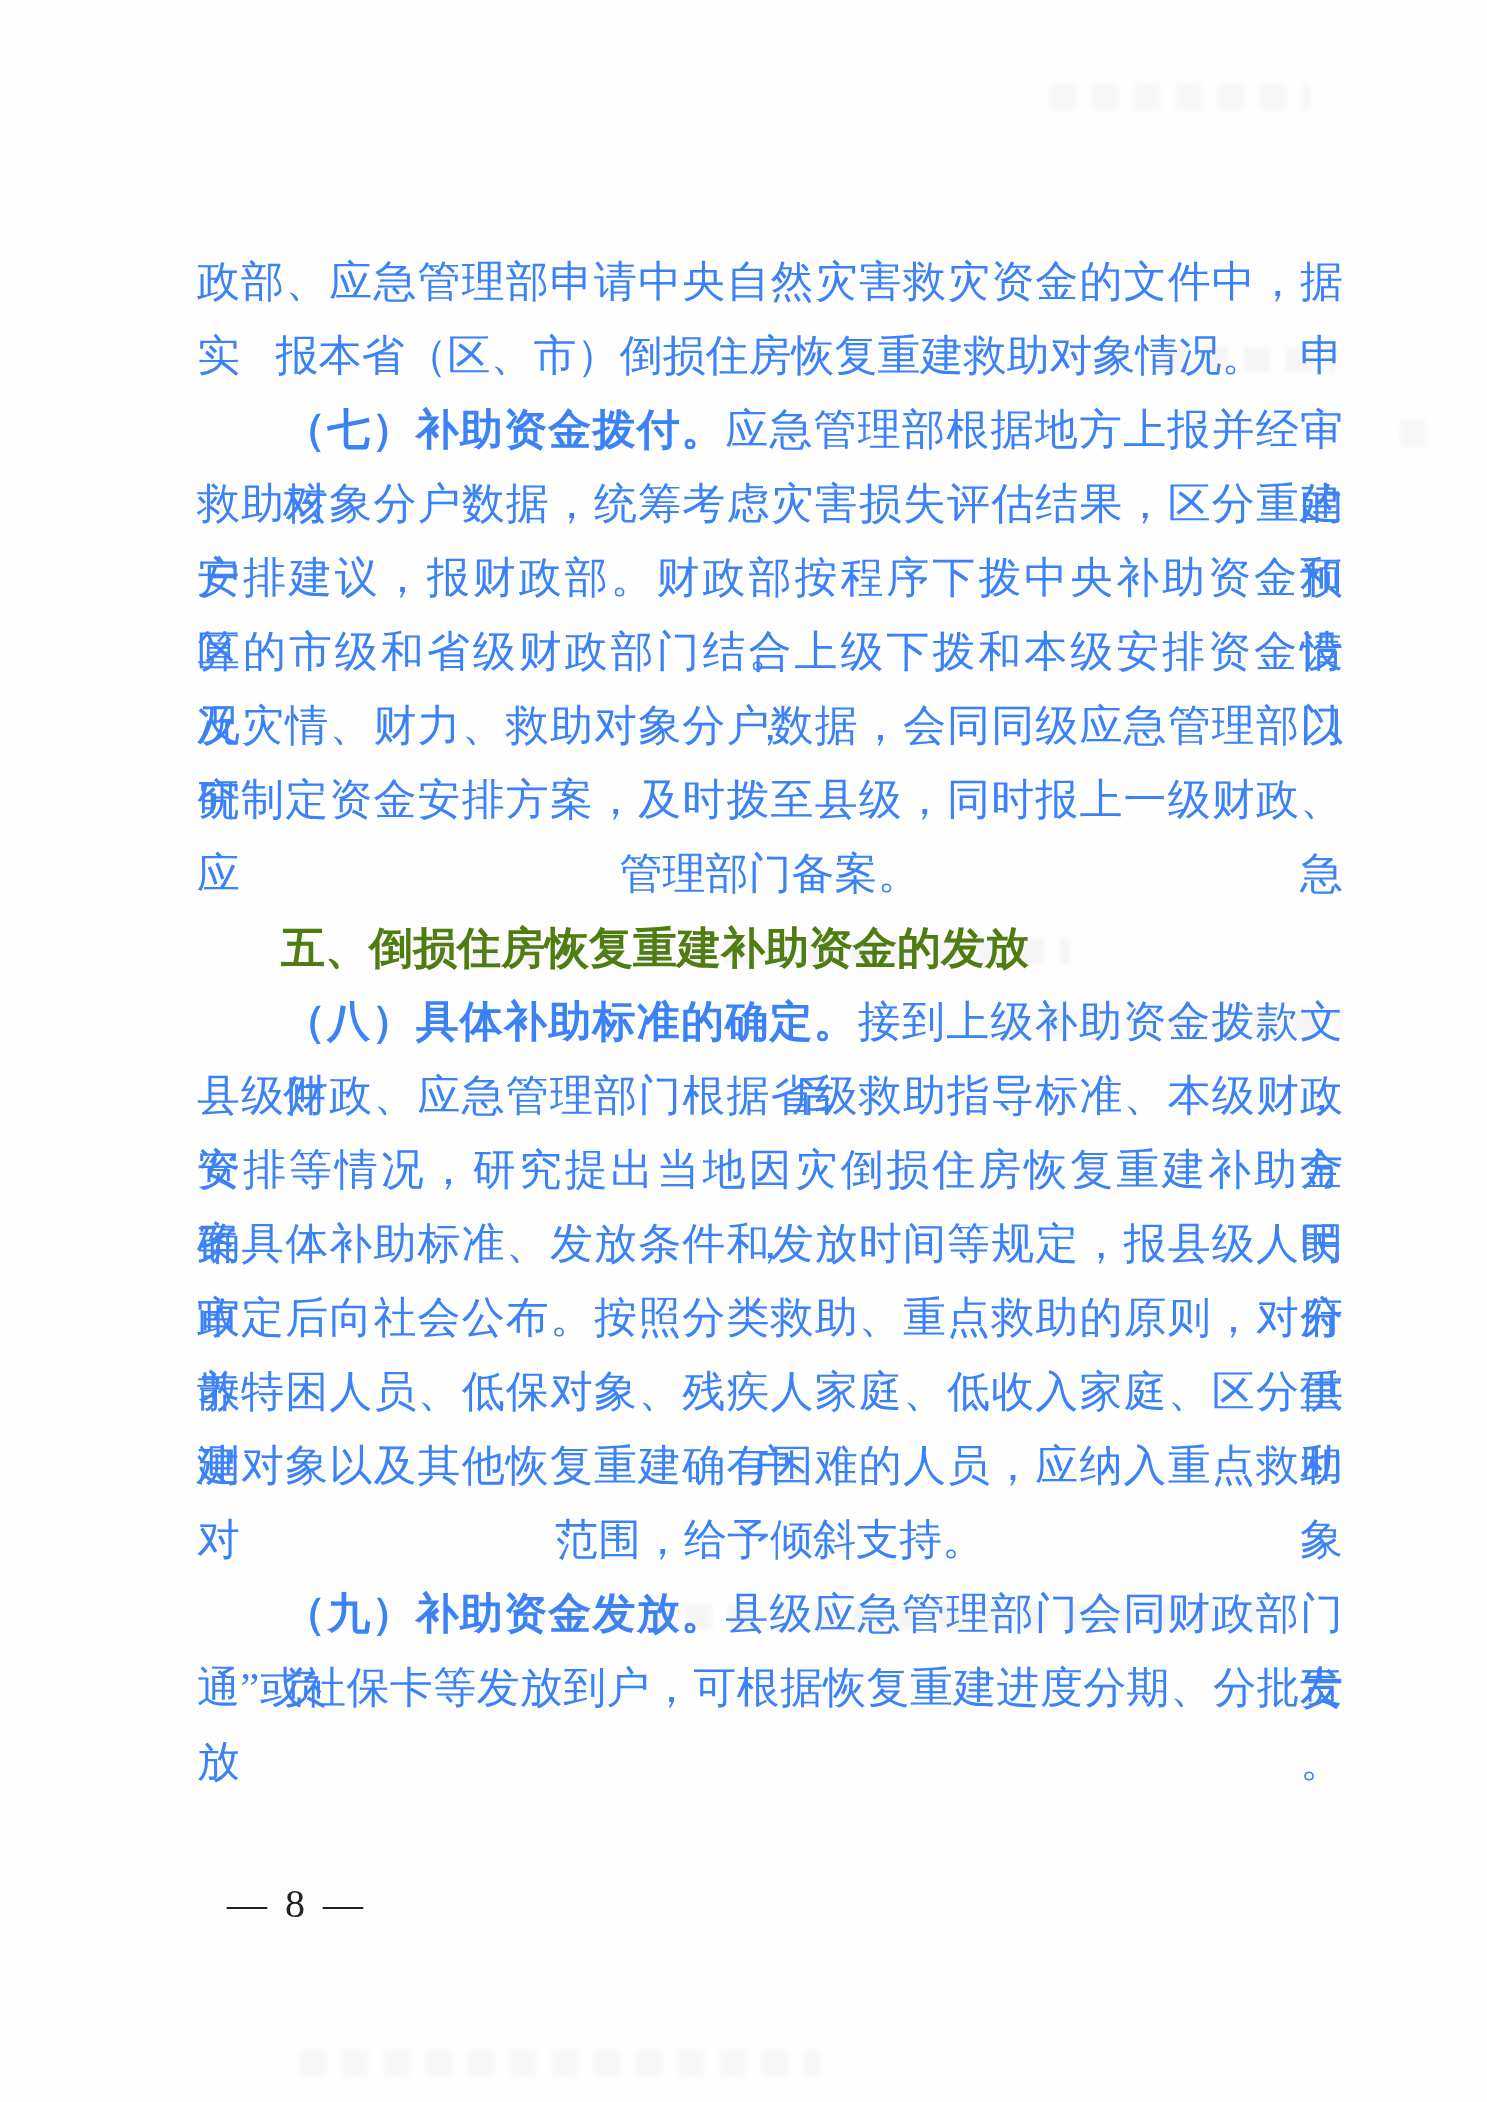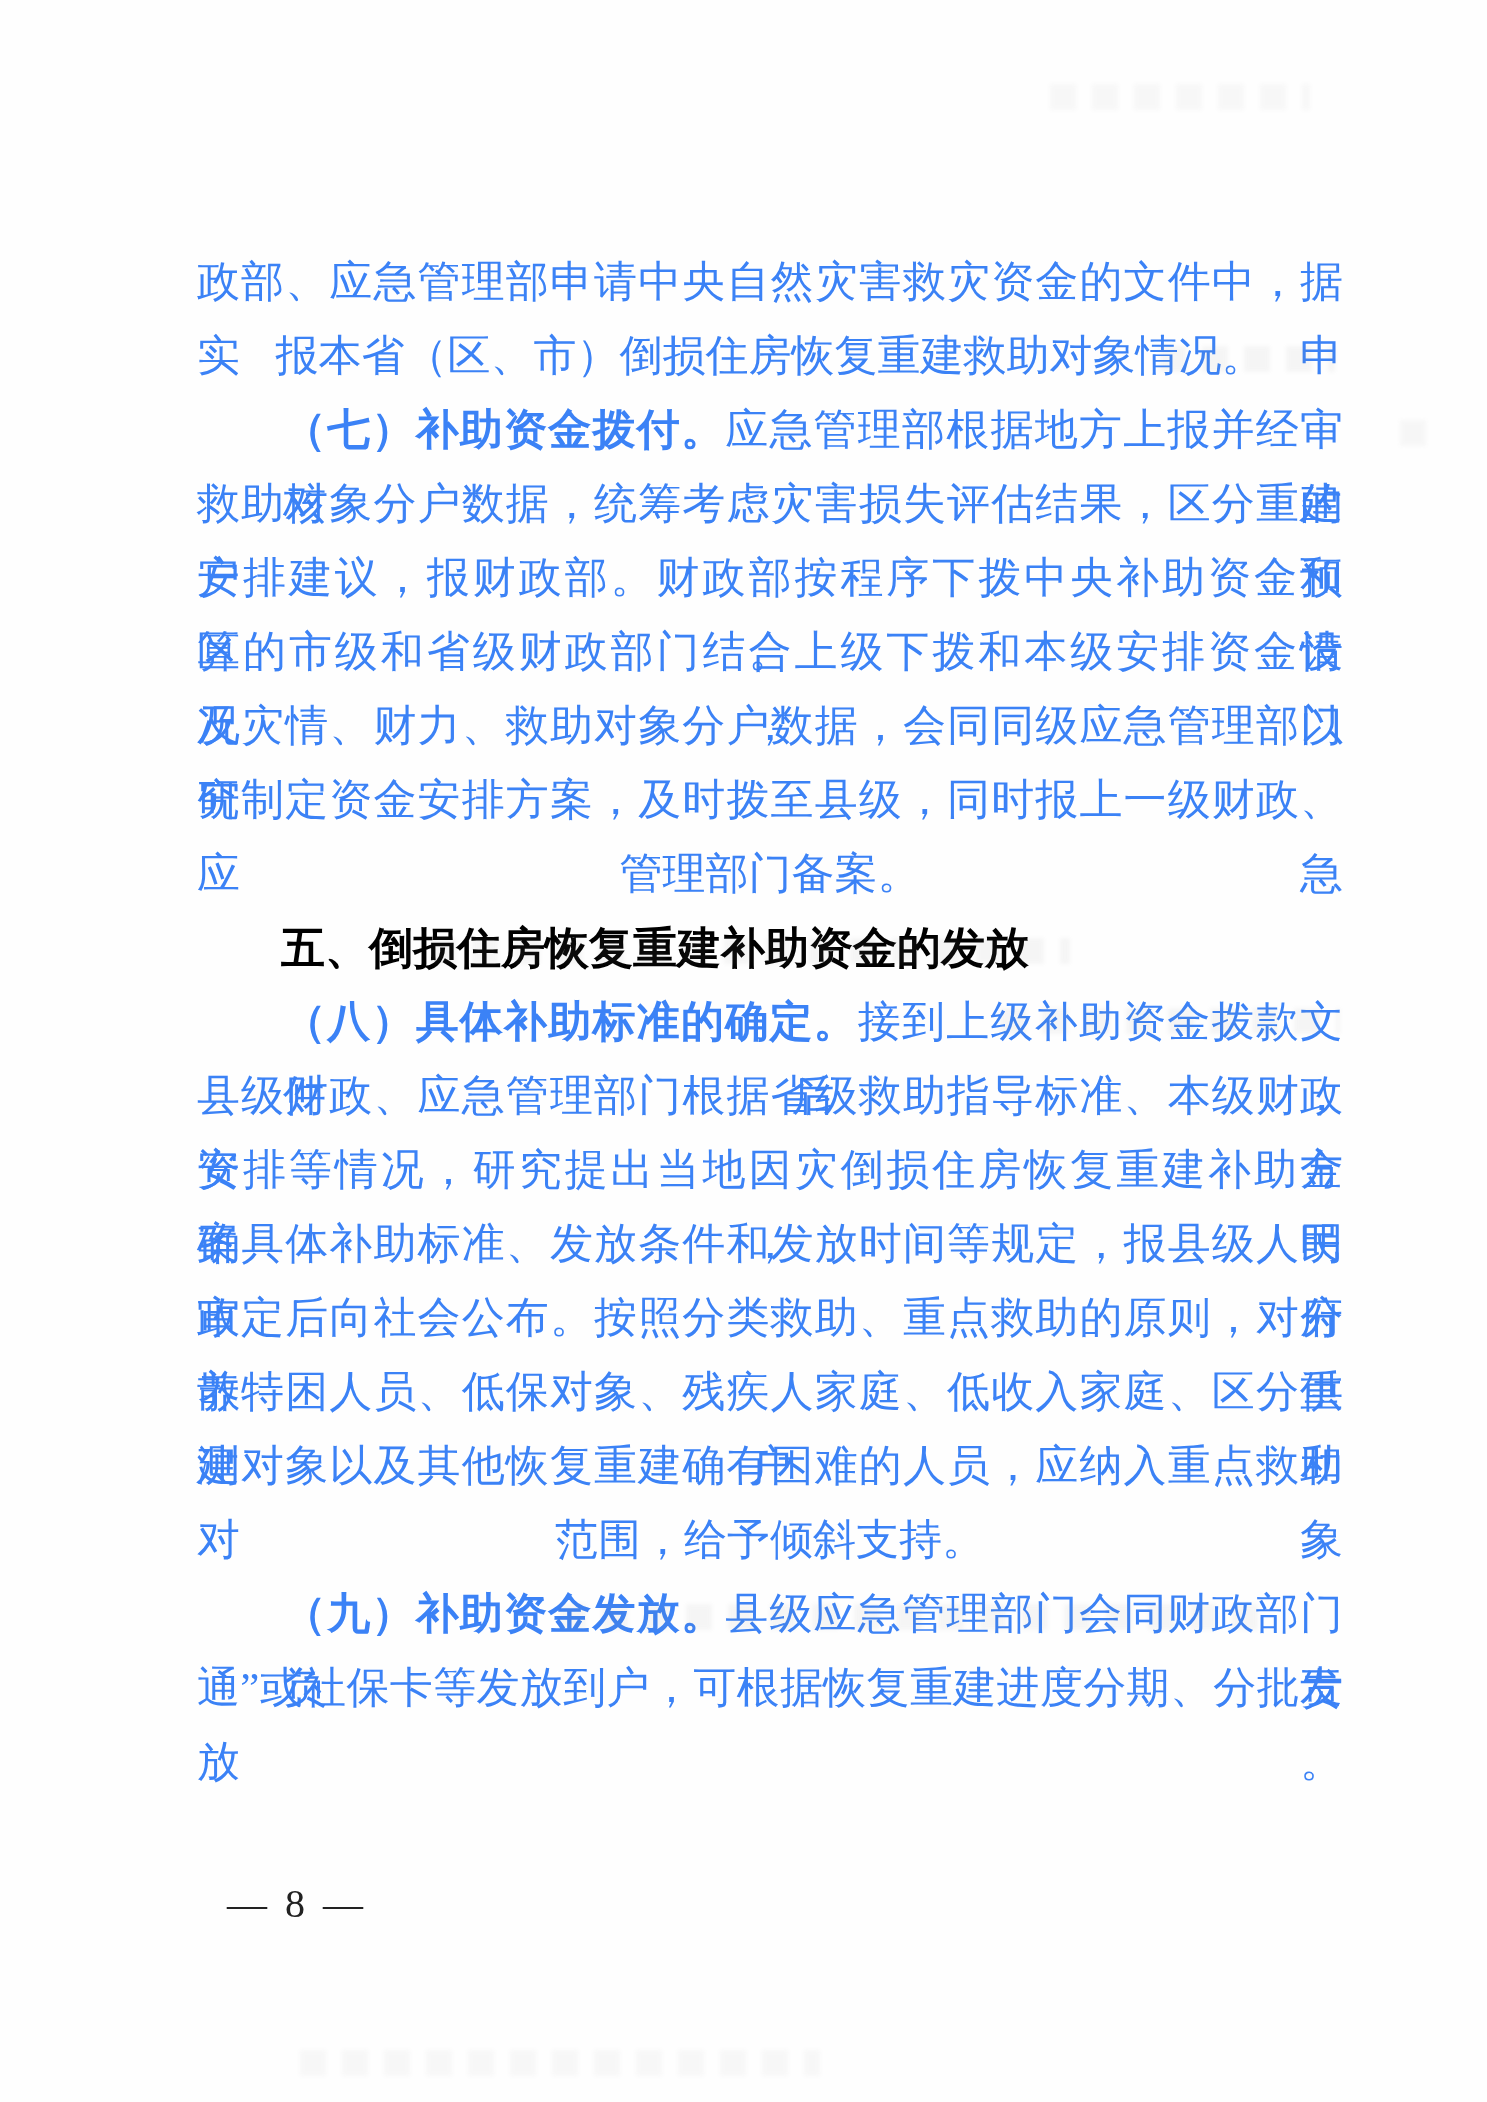--- a/index.html
+++ b/index.html
@@ -34,21 +34,21 @@
     text-align-last:justify;
     text-justify:inter-character;
   }
   .end { text-align:center; }
   .indent { padding-left:86px; }
   .lead { font-weight:bold; }
   .heading-line {
     font-family:"Liberation Sans","DejaVu Sans",sans-serif;
     font-weight:bold;
     font-size:44px;
-    color:#000000;
+    color:#4d7c0f;
     padding-left:84px;
     text-align:left;
     text-align-last:left;
   }
   .page-number {
     position:absolute;
     left:197px; top:1878px;
     height:52px; line-height:52px;
     font-size:40px;
     color:#222222;

